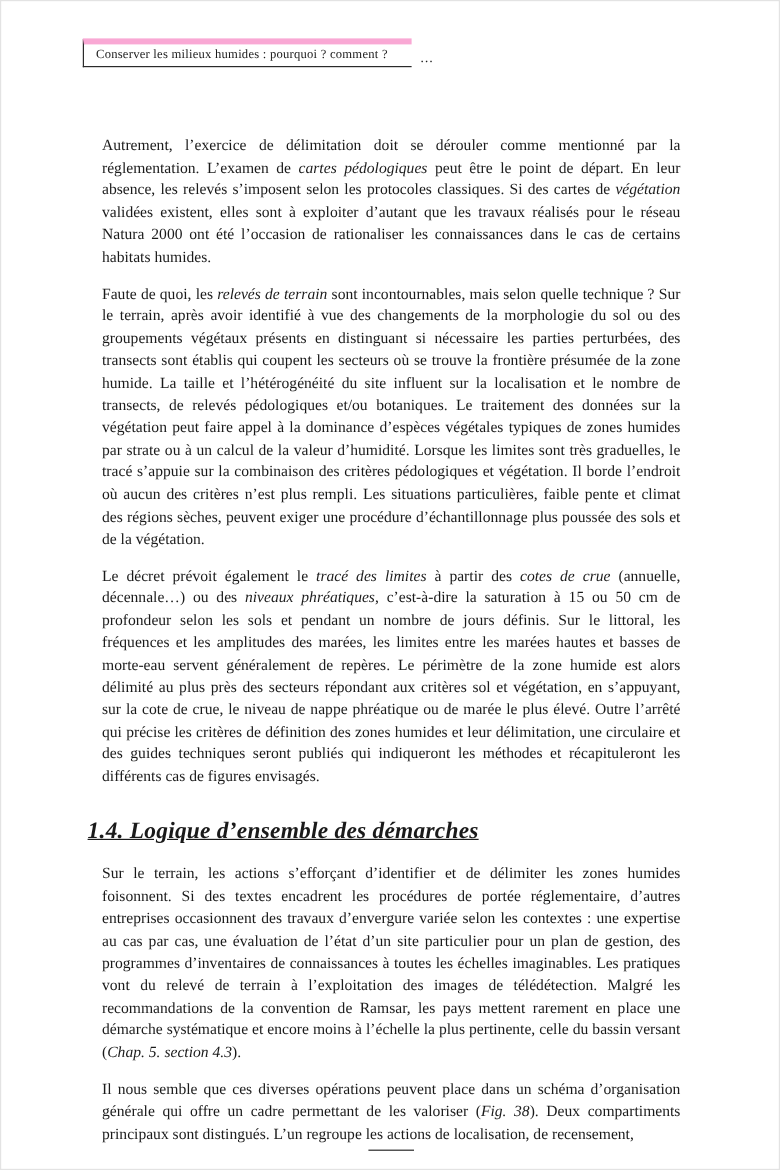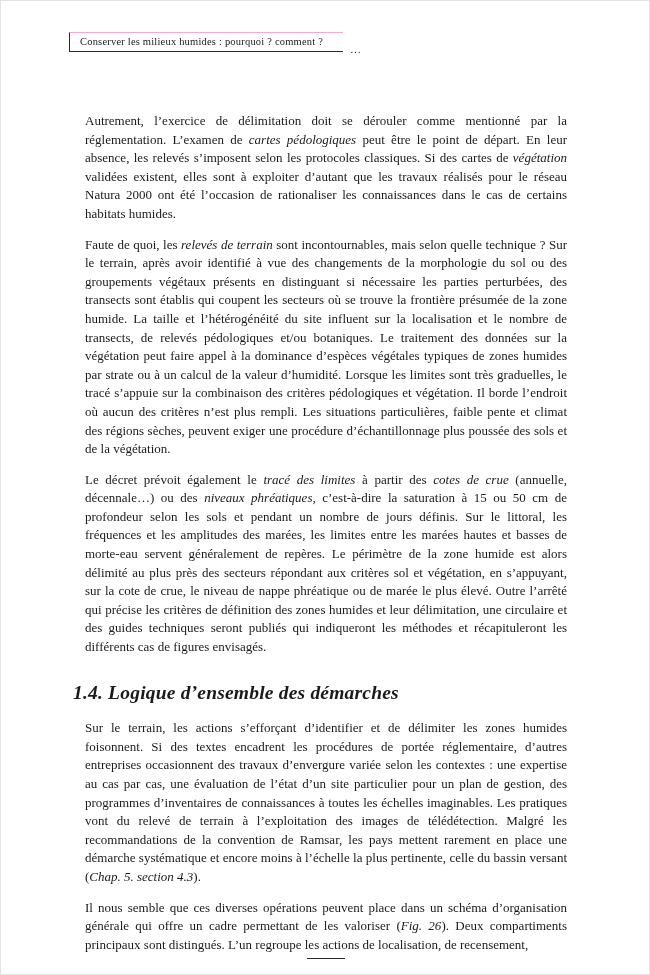--- a/index.html
+++ b/index.html
@@ -16,21 +16,21 @@
     background: #ffffff;
     border: 1px solid #e3e3e3;
     overflow: hidden;
   }
   
   .running-header {
     position: absolute;
     top: 31px;
     left: 68px;
     width: 274px;
-    border-top: 1px solid #f9a8d4;
+    border-top: 5px solid #f9a8d4;
     border-left: 1px solid #2a2a2a;
     border-bottom: 1px solid #2a2a2a;
     padding: 3px 4px 4px 10px;
     font-size: 10.5px;
     letter-spacing: 0.2px;
     white-space: nowrap;
   }
   .header-dots {
     position: absolute;
     top: 42px;
@@ -50,20 +50,21 @@
   }
   .body-text p { margin: 12px; }
   .body-text em { font-style: italic; }
   .section-heading {
     font-size: 19.5px;
     font-style: italic;
     font-weight: bold;
     letter-spacing: 0.2px;
     margin: 27px 0 17px 0;
     text-align: left;
+    text-decoration: underline;
   }
   
   .page-footer {
     position: absolute;
     bottom: 14px;
     left: 0;
     width: 650px;
     text-align: center;
   }
   .footer-rule {
@@ -90,20 +91,20 @@
   <span class="header-dots">…</span>
 
   <div class="body-text">
     <p><span>Autrement, l’exercice de délimitation doit se dérouler comme mentionné par la réglementation. L’examen de </span><em>cartes pédologiques</em><span> peut être le point de départ. En leur absence, les relevés s’imposent selon les protocoles classiques. Si des cartes de </span><em>végétation</em><span> validées existent, elles sont à exploiter d’autant que les travaux réalisés pour le réseau Natura 2000 ont été l’occasion de rationaliser les connaissances dans le cas de certains habitats humides.</span></p>
     <p><span>Faute de quoi, les </span><em>relevés de terrain</em><span> sont incontournables, mais selon quelle technique ? Sur le terrain, après avoir identifié à vue des changements de la morphologie du sol ou des groupements végétaux présents en distinguant si nécessaire les parties perturbées, des transects sont établis qui coupent les secteurs où se trouve la frontière présumée de la zone humide. La taille et l’hétérogénéité du site influent sur la localisation et le nombre de transects, de relevés pédologiques et/ou botaniques. Le traitement des données sur la végétation peut faire appel à la dominance d’espèces végétales typiques de zones humides par strate ou à un calcul de la valeur d’humidité. Lorsque les limites sont très graduelles, le tracé s’appuie sur la combinaison des critères pédologiques et végétation. Il borde l’endroit où aucun des critères n’est plus rempli. Les situations particulières, faible pente et climat des régions sèches, peuvent exiger une procédure d’échantillonnage plus poussée des sols et de la végétation.</span></p>
     <p><span>Le décret prévoit également le </span><em>tracé des limites</em><span> à partir des </span><em>cotes de crue</em><span> (annuelle, décennale…) ou des </span><em>niveaux phréatiques</em><span>, c’est-à-dire la saturation à 15 ou 50 cm de profondeur selon les sols et pendant un nombre de jours définis. Sur le littoral, les fréquences et les amplitudes des marées, les limites entre les marées hautes et basses de morte-eau servent généralement de repères. Le périmètre de la zone humide est alors délimité au plus près des secteurs répondant aux critères sol et végétation, en s’appuyant, sur la cote de crue, le niveau de nappe phréatique ou de marée le plus élevé. Outre l’arrêté qui précise les critères de définition des zones humides et leur délimitation, une circulaire et des guides techniques seront publiés qui indiqueront les méthodes et récapituleront les différents cas de figures envisagés.</span></p>
 
     <h2 class="section-heading">1.4. Logique d’ensemble des démarches</h2>
 
     <p><span>Sur le terrain, les actions s’efforçant d’identifier et de délimiter les zones humides foisonnent. Si des textes encadrent les procédures de portée réglementaire, d’autres entreprises occasionnent des travaux d’envergure variée selon les contextes : une expertise au cas par cas, une évaluation de l’état d’un site particulier pour un plan de gestion, des programmes d’inventaires de connaissances à toutes les échelles imaginables. Les pratiques vont du relevé de terrain à l’exploitation des images de télédétection. Malgré les recommandations de la convention de Ramsar, les pays mettent rarement en place une démarche systématique et encore moins à l’échelle la plus pertinente, celle du bassin versant (</span><em>Chap. 5. section 4.3</em><span>).</span></p>
-    <p><span>Il nous semble que ces diverses opérations peuvent place dans un schéma d’organisation générale qui offre un cadre permettant de les valoriser (</span><em>Fig. 26</em><span>). Deux compartiments principaux sont distingués. L’un regroupe les actions de localisation, de recensement,</span></p>
+    <p><span>Il nous semble que ces diverses opérations peuvent place dans un schéma d’organisation générale qui offre un cadre permettant de les valoriser (</span><em>Fig. 38</em><span>). Deux compartiments principaux sont distingués. L’un regroupe les actions de localisation, de recensement,</span></p>
   </div>
 
   <div class="page-footer">
     <div class="footer-rule"></div>
   </div>
 
 </div>
 
 </body></html>

